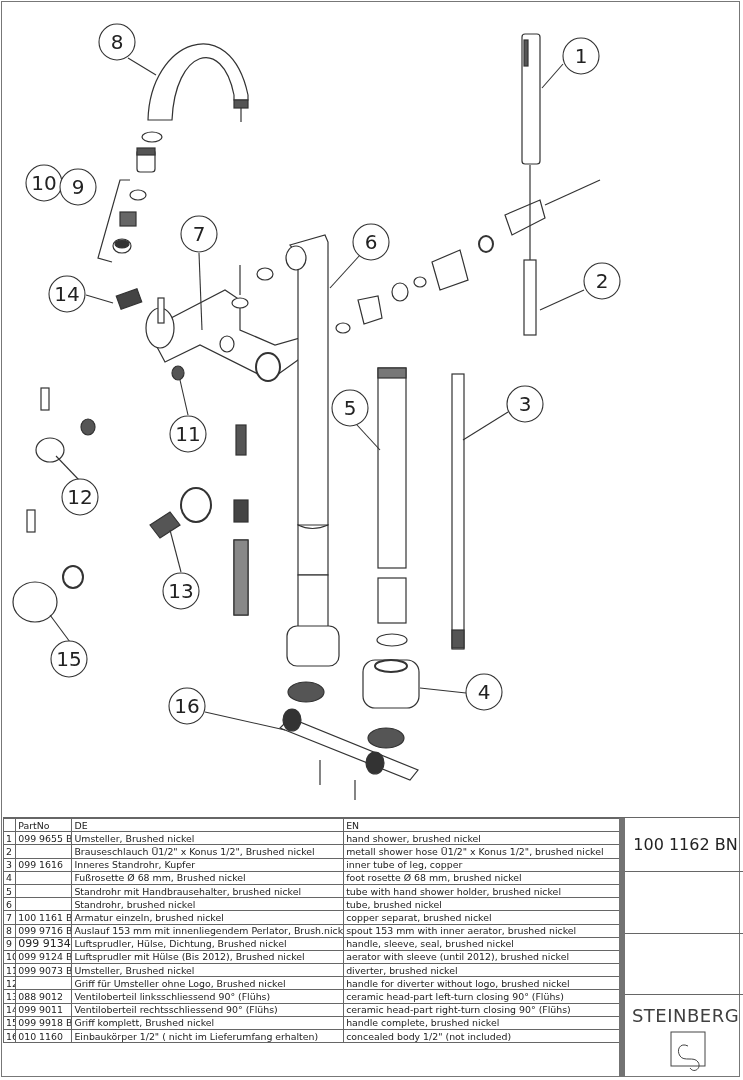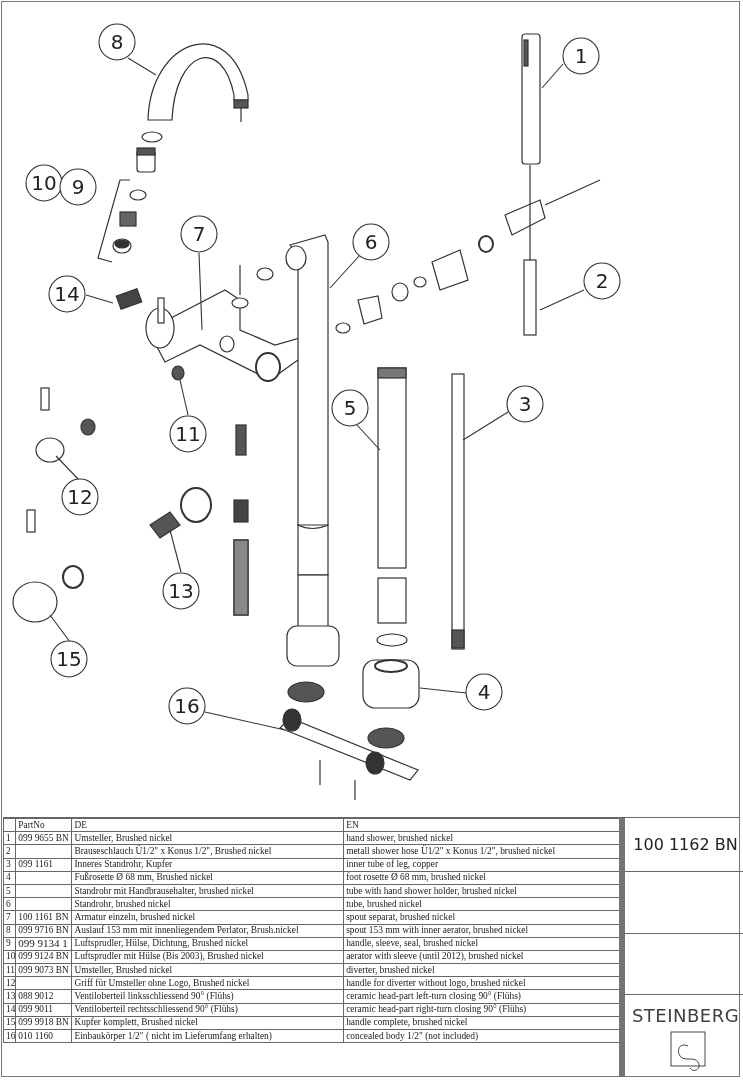--- a/index.html
+++ b/index.html
@@ -4,21 +4,21 @@
 <style>
   html, body { margin: 0; padding: 0; background: #ffffff; }
   body { width: 743px; height: 1080px; position: relative; overflow: hidden;
          font-family: "DejaVu Sans", sans-serif; color: #222; }
   .frame { position: absolute; left: 1px; top: 1px; width: 739px; height: 1076px;
            border: 1.5px solid #777; box-sizing: border-box; }
   svg.drawing { position: absolute; left: 0; top: 0; }
   .callout-text { font-family: "DejaVu Sans", sans-serif; font-size: 20px; fill: #222; }
   
   .tbl { position: absolute; left: 3px; top: 818px; width: 617px; border-collapse: collapse;
-         font-size: 9.4px; line-height: 11px; table-layout: fixed; font-family: Liberation Serif, serif; }
+         font-size: 9.4px; line-height: 11px; table-layout: fixed; }
   .tbl td { border: 1px solid #666; padding: 0 2px; white-space: nowrap; overflow: hidden;
             height: 12.2px; }
   .tbl .c-no { width: 12px; }
   .tbl .c-part { width: 55px; }
   .tbl .c-de { width: 266px; }
   .tbl .c-en { width: 270px; }
   .tbl .small { font-size: 11px; }
   .titleblock { position: absolute; left: 619px; top: 818px; width: 121px; height: 259px;
                 border-left: 6px solid #737373; }
   .tb-cell { position: absolute; left: 0; width: 121px; border-bottom: 1px solid #666;
@@ -198,21 +198,21 @@
         <td>hand shower, brushed nickel</td>
       </tr>
       <tr>
         <td>2</td>
         <td></td>
         <td>Brauseschlauch Ü1/2" x Konus 1/2", Brushed nickel</td>
         <td>metall shower hose Ü1/2" x Konus 1/2", brushed nickel</td>
       </tr>
       <tr>
         <td>3</td>
-        <td>099 1161</td>
+        <td>099 1616</td>
         <td>Inneres Standrohr, Kupfer</td>
         <td>inner tube of leg, copper</td>
       </tr>
       <tr>
         <td>4</td>
         <td></td>
         <td>Fußrosette Ø 68 mm, Brushed nickel</td>
         <td>foot rosette Ø 68 mm, brushed nickel</td>
       </tr>
       <tr>
@@ -224,38 +224,38 @@
       <tr>
         <td>6</td>
         <td></td>
         <td>Standrohr, brushed nickel</td>
         <td>tube, brushed nickel</td>
       </tr>
       <tr>
         <td>7</td>
         <td>100 1161 BN</td>
         <td>Armatur einzeln, brushed nickel</td>
-        <td>spout separat, brushed nickel</td>
+        <td>copper separat, brushed nickel</td>
       </tr>
       <tr>
         <td>8</td>
         <td>099 9716 BN</td>
         <td>Auslauf 153 mm mit innenliegendem Perlator, Brush.nickel</td>
         <td>spout 153 mm with inner aerator, brushed nickel</td>
       </tr>
       <tr>
         <td>9</td>
         <td class="small">099 9134 1 BN</td>
         <td>Luftsprudler, Hülse, Dichtung, Brushed nickel</td>
         <td>handle, sleeve, seal, brushed nickel</td>
       </tr>
       <tr>
         <td>10</td>
         <td>099 9124 BN</td>
-        <td>Luftsprudler mit Hülse (Bis 2003), Brushed nickel</td>
+        <td>Luftsprudler mit Hülse (Bis 2012), Brushed nickel</td>
         <td>aerator with sleeve (until 2012), brushed nickel</td>
       </tr>
       <tr>
         <td>11</td>
         <td>099 9073 BN</td>
         <td>Umsteller, Brushed nickel</td>
         <td>diverter, brushed nickel</td>
       </tr>
       <tr>
         <td>12</td>
@@ -271,21 +271,21 @@
       </tr>
       <tr>
         <td>14</td>
         <td>099 9011</td>
         <td>Ventiloberteil rechtsschliessend 90° (Flühs)</td>
         <td>ceramic head-part right-turn closing 90° (Flühs)</td>
       </tr>
       <tr>
         <td>15</td>
         <td>099 9918 BN</td>
-        <td>Kupfer komplett, Brushed nickel</td>
+        <td>Griff komplett, Brushed nickel</td>
         <td>handle complete, brushed nickel</td>
       </tr>
       <tr>
         <td>16</td>
         <td>010 1160</td>
         <td>Einbaukörper 1/2" ( nicht im Lieferumfang erhalten)</td>
         <td>concealed body 1/2" (not included)</td>
       </tr>
     </tbody>
 </table>

